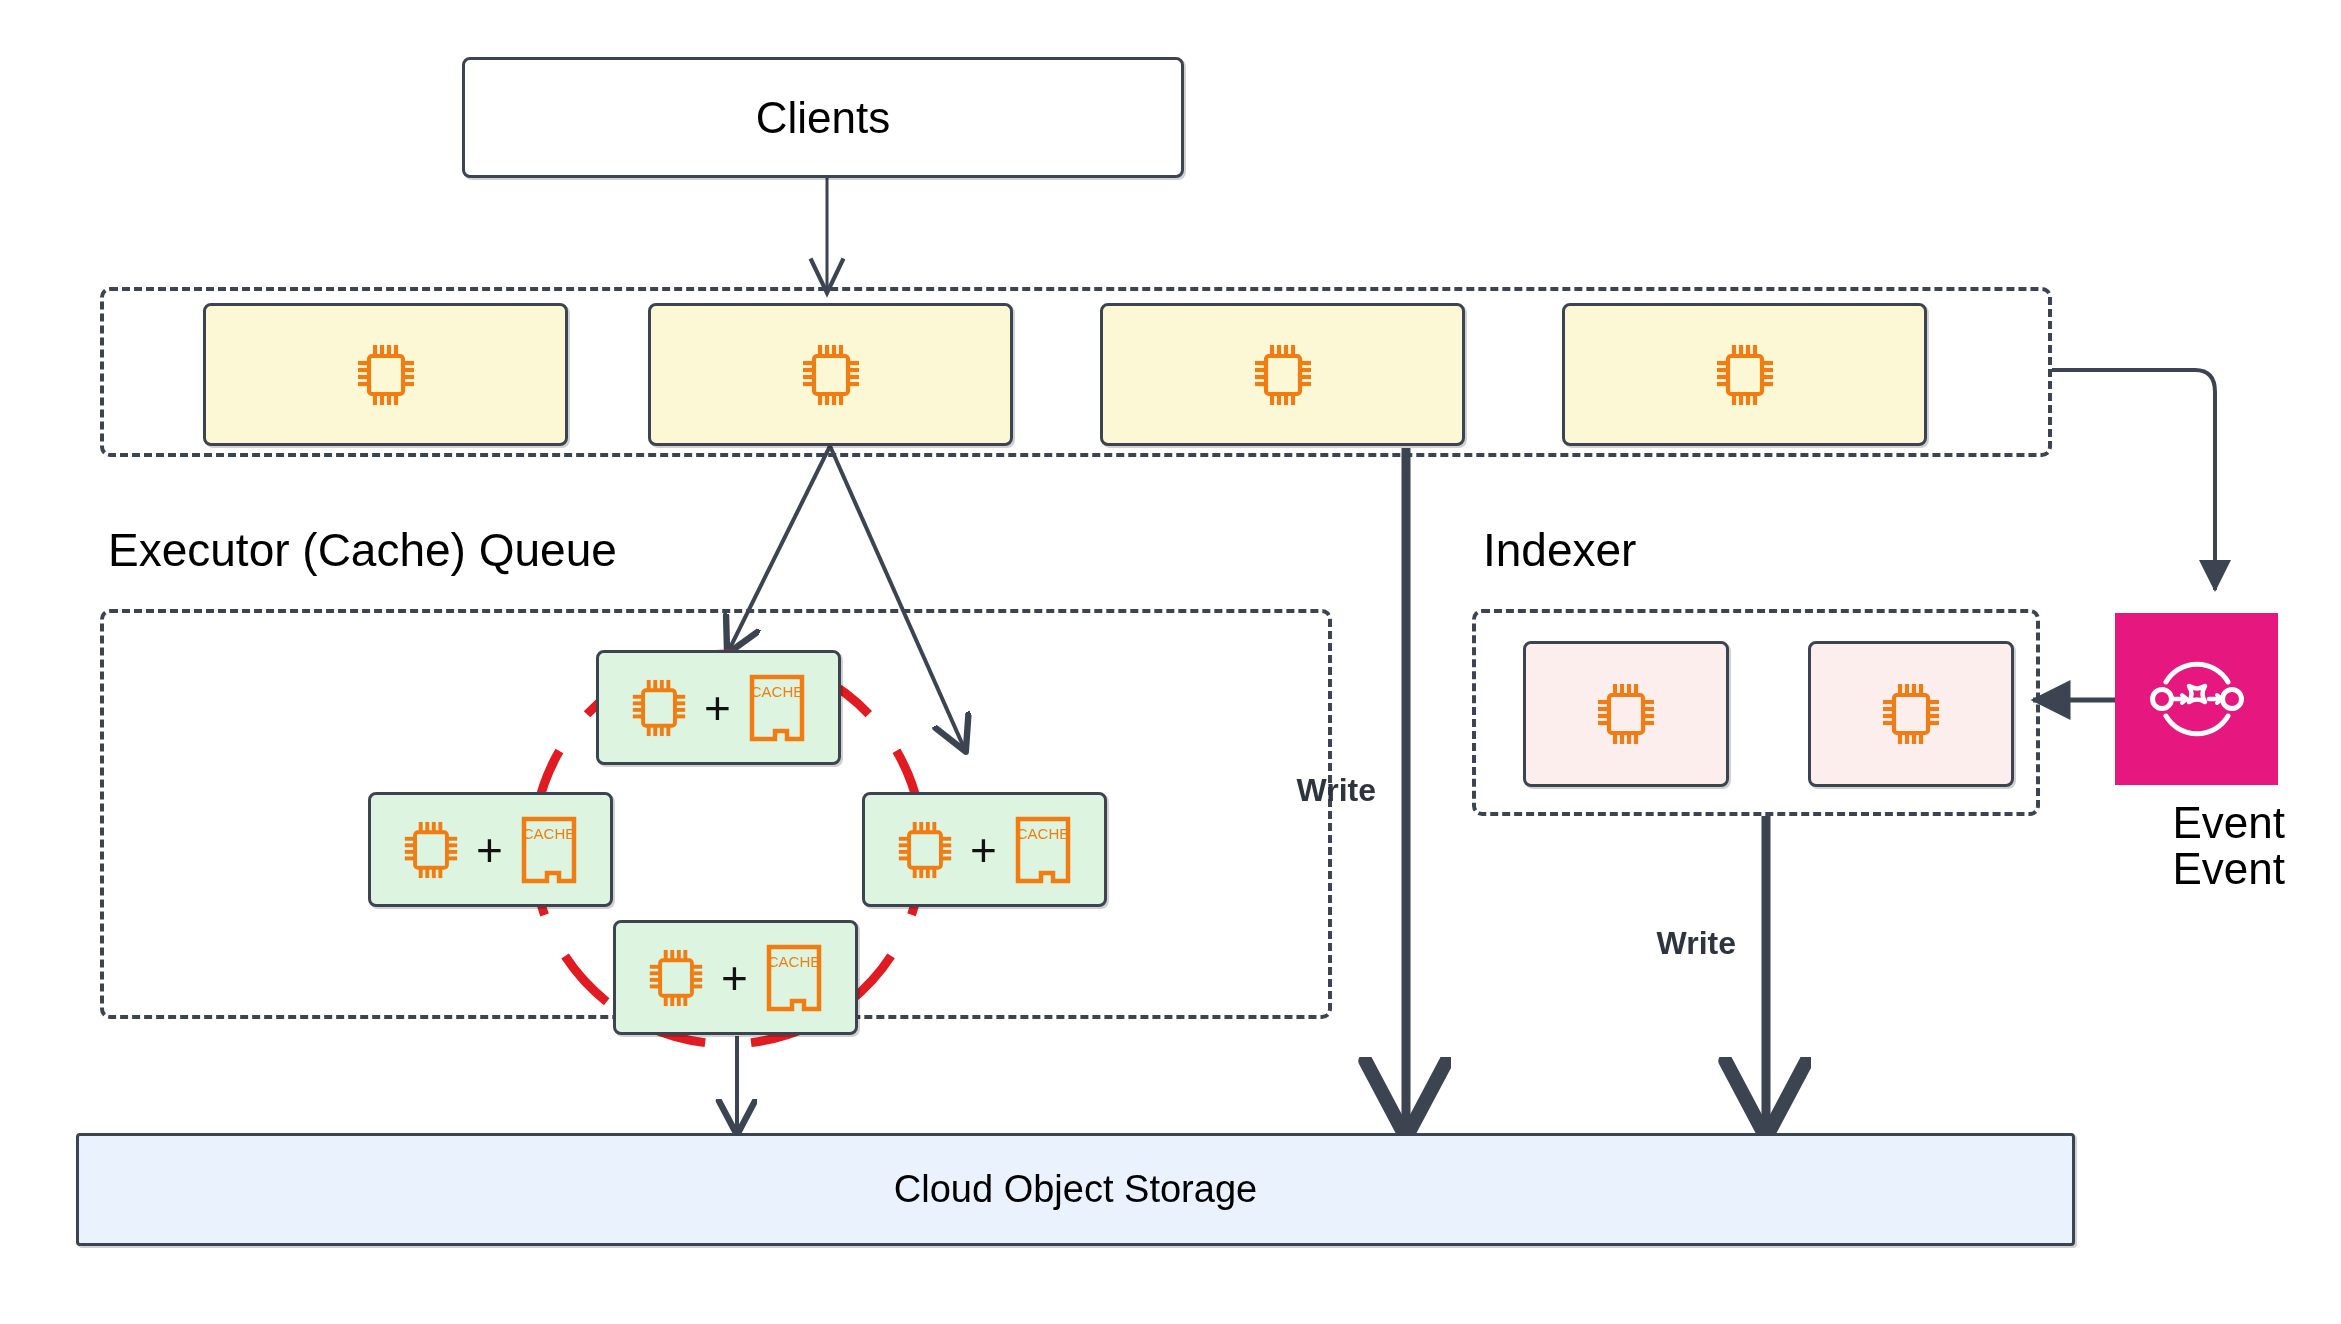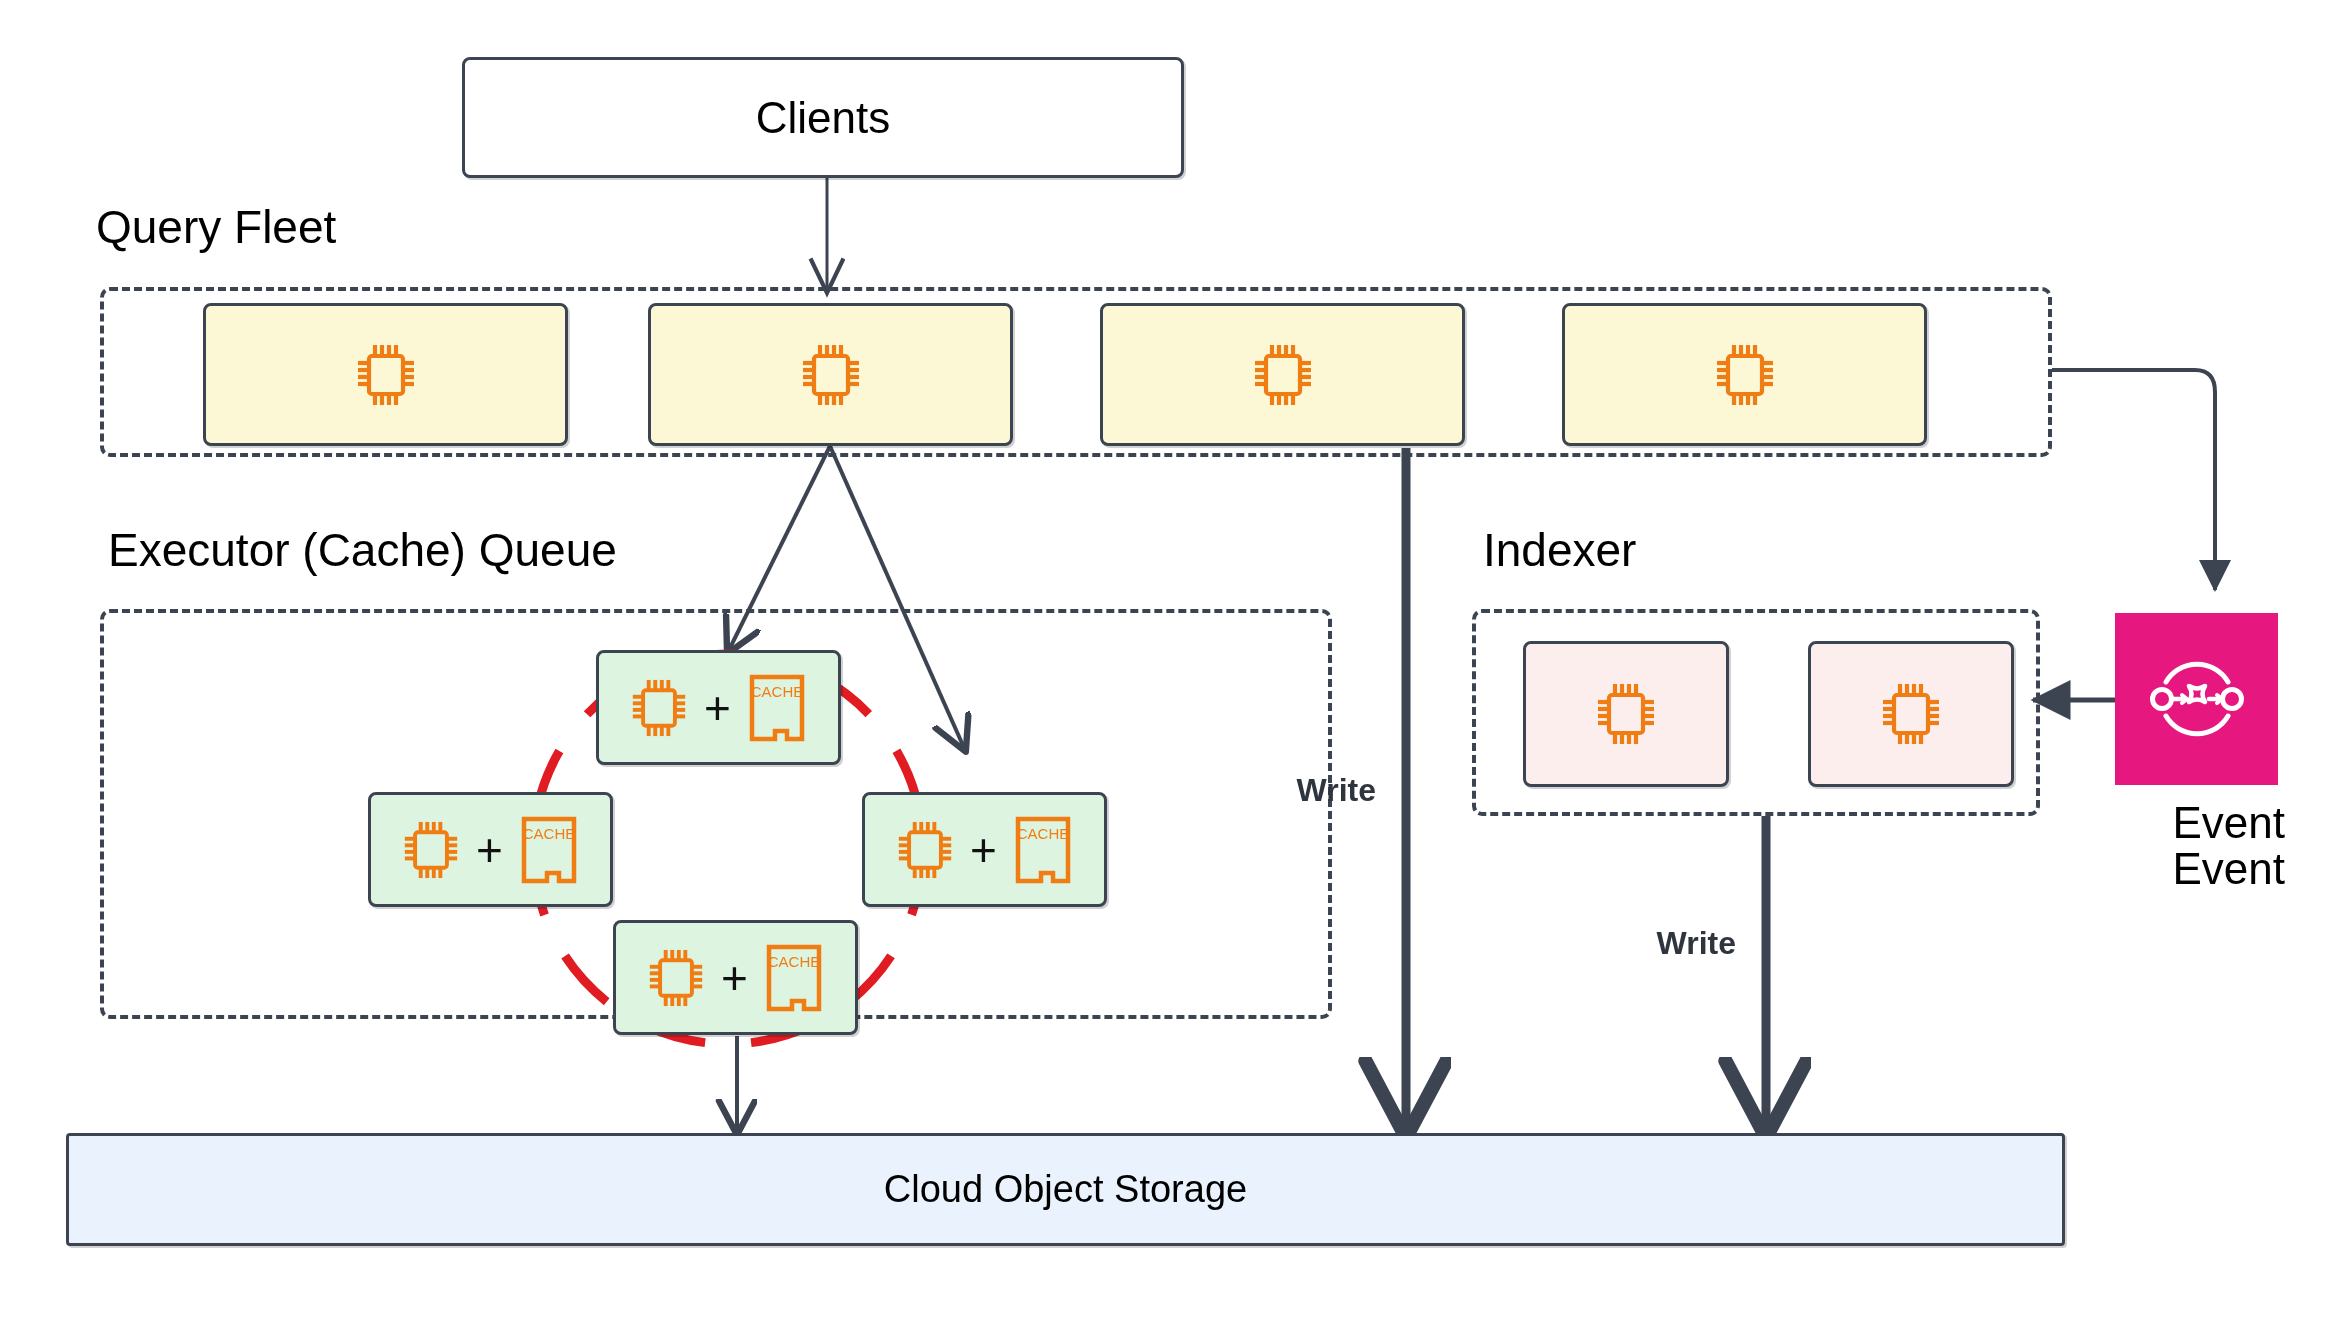--- a/index.html
+++ b/index.html
@@ -148,21 +148,20 @@
 
     <g>
       <path d="M 1766 816 L 1766 1133" fill="none" stroke="#3d4451" stroke-width="9" marker-end="url(#chevronArrow)"></path>
     </g>
 
     <g>
       <path d="M 737 1036 L 737 1133" fill="none" stroke="#3d4451" stroke-width="4" marker-end="url(#chevronArrow)"></path>
     </g>
   </svg>
 
-  <div class="group-title" style="left:96px; top:200px;">Query Fleet</div>
   <div class="group-box" style="left:100px; top:287px; width:1952px; height:170px;"></div>
 
   <div class="node clients-box" style="left:462px; top:57px; width:722px; height:121px;">
     <span class="node-label">Clients</span>
   </div>
 
   <div class="node query-node" style="left:203px; top:303px; width:365px; height:143px;">
     <span>
       <svg width="62" height="66" viewBox="0 0 62 66">
         <g stroke="#f07d13" stroke-width="4.2" fill="none" stroke-linecap="butt">
@@ -488,17 +487,17 @@
     </span>
   </div>
   <div class="eq-caption" style="left:2110px; top:800px; width:175px;text-align:right;">
     <div>Event</div>
     <div>Event</div>
   </div>
 
   <div class="edge-label" style="left:1352px; top:772px; transform:translateX(-100%);">Write</div>
   <div class="edge-label" style="left:1712px; top:925px; transform:translateX(-100%);">Write</div>
 
-  <div class="node storage-box" style="left:66px; top:1133px; width:1999px; height:113px;">
+  <div class="node storage-box" style="left:76px; top:1133px; width:1999px; height:113px;">
     <span class="node-label" style="font-size:38px;">Cloud Object Storage</span>
   </div>
 
 </div>
 
 </body></html>

